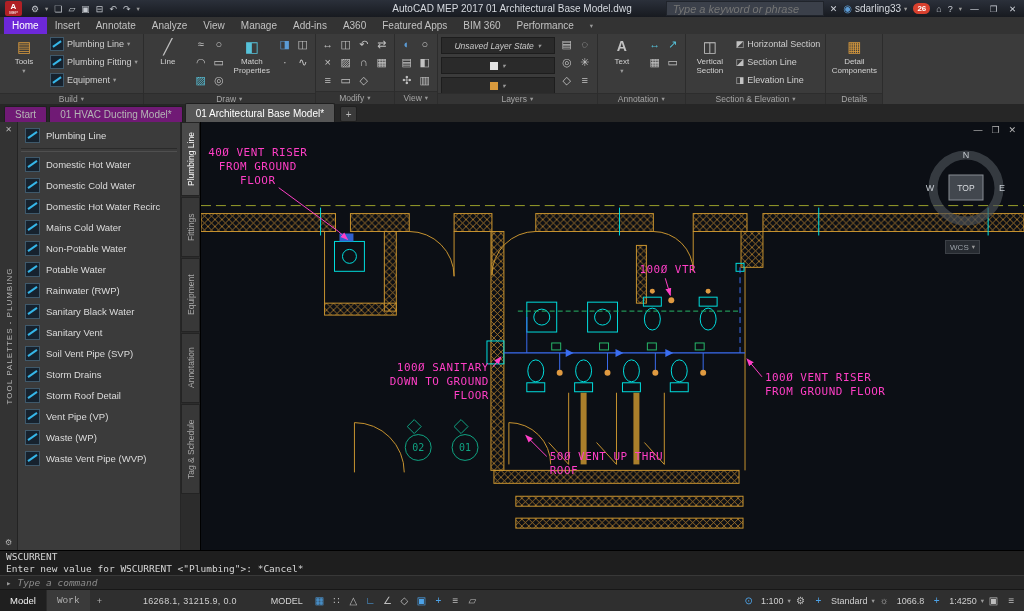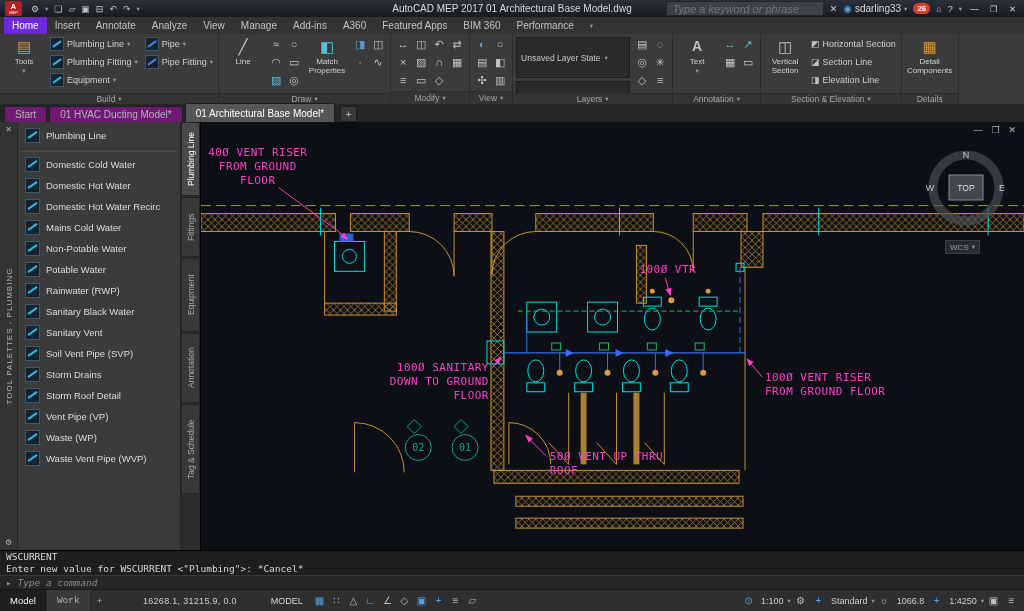--- a/index.html
+++ b/index.html
@@ -32,21 +32,21 @@
   .bigbtn{width:42px;height:55px;display:flex;flex-direction:column;align-items:center;gap:1px;font-size:8px;color:#d2d2d2;text-align:center;line-height:1.15;padding-top:2px;}
   .bigicon{width:22px;height:19px;display:flex;align-items:center;justify-content:center;font-size:15px;}
   .col{display:flex;flex-direction:column;}
   .rowbtn{height:18px;display:flex;align-items:center;gap:3px;font-size:9px;color:#cfcfcf;padding:0 2px;white-space:nowrap;}
   .ic-box{width:12px;height:12px;background:#16222e;border:1px solid #3f596b;position:relative;flex:0 0 12px;}
   .ic-box::after{content:"";position:absolute;left:1px;right:1px;top:5px;height:2px;background:#35b6e8;transform:rotate(-35deg);}
   .ic-box.blue::after{background:#4a7de0;}
   .icongrid{display:grid;grid-template-columns:repeat(2,18px);grid-auto-rows:18px;align-items:center;justify-items:center;font-size:11px;}
   .g4{grid-template-columns:repeat(4,18px);}
   .cy{color:#56c2d9}.or{color:#d99a3d}.bl{color:#5b9bd5}.gy{color:#c2c2c2}
-  .dd{background:#2a2a2a;border:1px solid #1d1d1d;height:15px;display:flex;align-items:center;font-size:8.5px;color:#c9c9c9;padding:12px 4px;gap:4px;justify-content:flex-start;}
+  .dd{background:#2a2a2a;border:1px solid #1d1d1d;height:15px;display:flex;align-items:center;font-size:8.5px;color:#c9c9c9;padding:0 4px;gap:4px;justify-content:center;font-style:italic;}
   .swatch{width:8px;height:8px;background:#e2e2e2;display:inline-block;}
   .filler{flex:1;background:#3b3b3b;}
   
   .doctabs{height:18px;flex:0 0 18px;background:#262626;display:flex;align-items:flex-end;padding-left:4px;gap:2px;font-size:10px;}
   .dtab{height:15px;display:flex;align-items:center;padding:0 10px;background:#701a75;color:#b5b5b5;border:1px solid #1f1f1f;border-bottom:none;border-radius:2px 2px 0 0;white-space:nowrap;}
   .dtab.active{background:#565656;color:#fff;height:18px;}
   .addtab{width:15px;height:14px;margin-left:3px;background:#3a3a3a;border:1px solid #1f1f1f;color:#bbb;display:flex;align-items:center;justify-content:center;font-size:10px;border-radius:2px;}
   
   .main{flex:1;display:flex;min-height:0;background:#0c0f15;}
   .strip{width:17px;flex:0 0 17px;background:#333;border-right:1px solid #232323;position:relative;}
@@ -171,32 +171,20 @@
               <span class="ic-box"></span>
               <span>Plumbing Fitting</span>
               <span class="caret">▾</span>
             </div>
           <div class="rowbtn">
               <span class="ic-box"></span>
               <span>Equipment</span>
               <span class="caret">▾</span>
             </div>
         </div>
-        <div class="col">
-          <div class="rowbtn">
-              <span class="ic-box blue"></span>
-              <span>Pipe</span>
-              <span class="caret">▾</span>
-            </div>
-          <div class="rowbtn">
-              <span class="ic-box blue"></span>
-              <span>Pipe Fitting</span>
-              <span class="caret">▾</span>
-            </div>
-        </div>
       </div>
       <div class="plabelrow">
           <span>Build</span>
           <span class="caret">▾</span>
         </div>
     </div>
 
     <div class="panel">
       <div class="pbody">
         <div class="bigbtn">
@@ -375,25 +363,25 @@
     </div>
 
     <div class="palette">
       <div class="pitem">
           <span class="picon"></span>
           <span>Plumbing Line</span>
         </div>
       <div class="psep"></div>
       <div class="pitem">
           <span class="picon"></span>
+          <span>Domestic Hot Water</span>
+        </div>
+      <div class="pitem">
+          <span class="picon"></span>
           <span>Domestic Cold Water</span>
-        </div>
-      <div class="pitem">
-          <span class="picon"></span>
-          <span>Domestic Hot Water</span>
         </div>
       <div class="pitem">
           <span class="picon"></span>
           <span>Domestic Hot Water Recirc</span>
         </div>
       <div class="pitem">
           <span class="picon"></span>
           <span>Mains Cold Water</span>
         </div>
       <div class="pitem">

